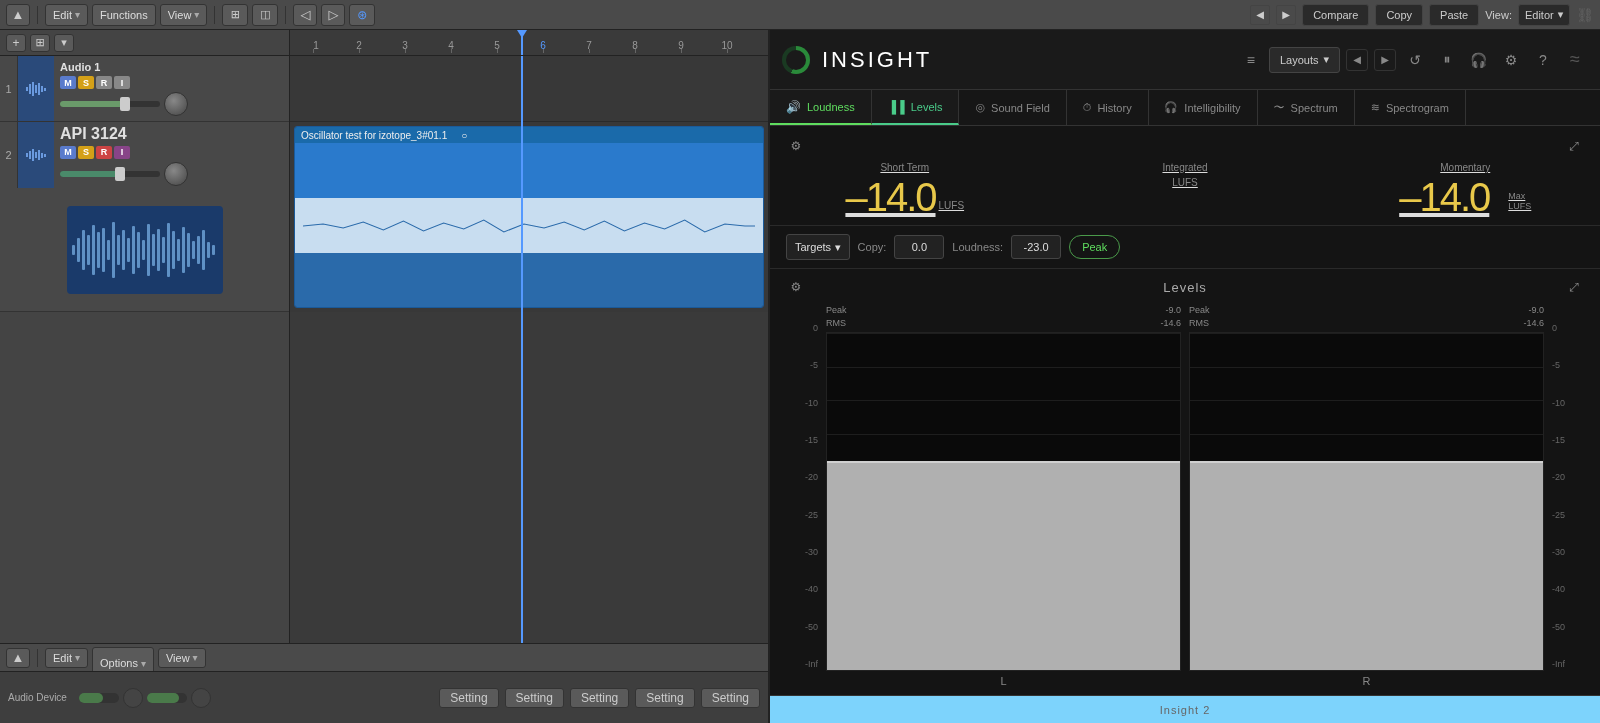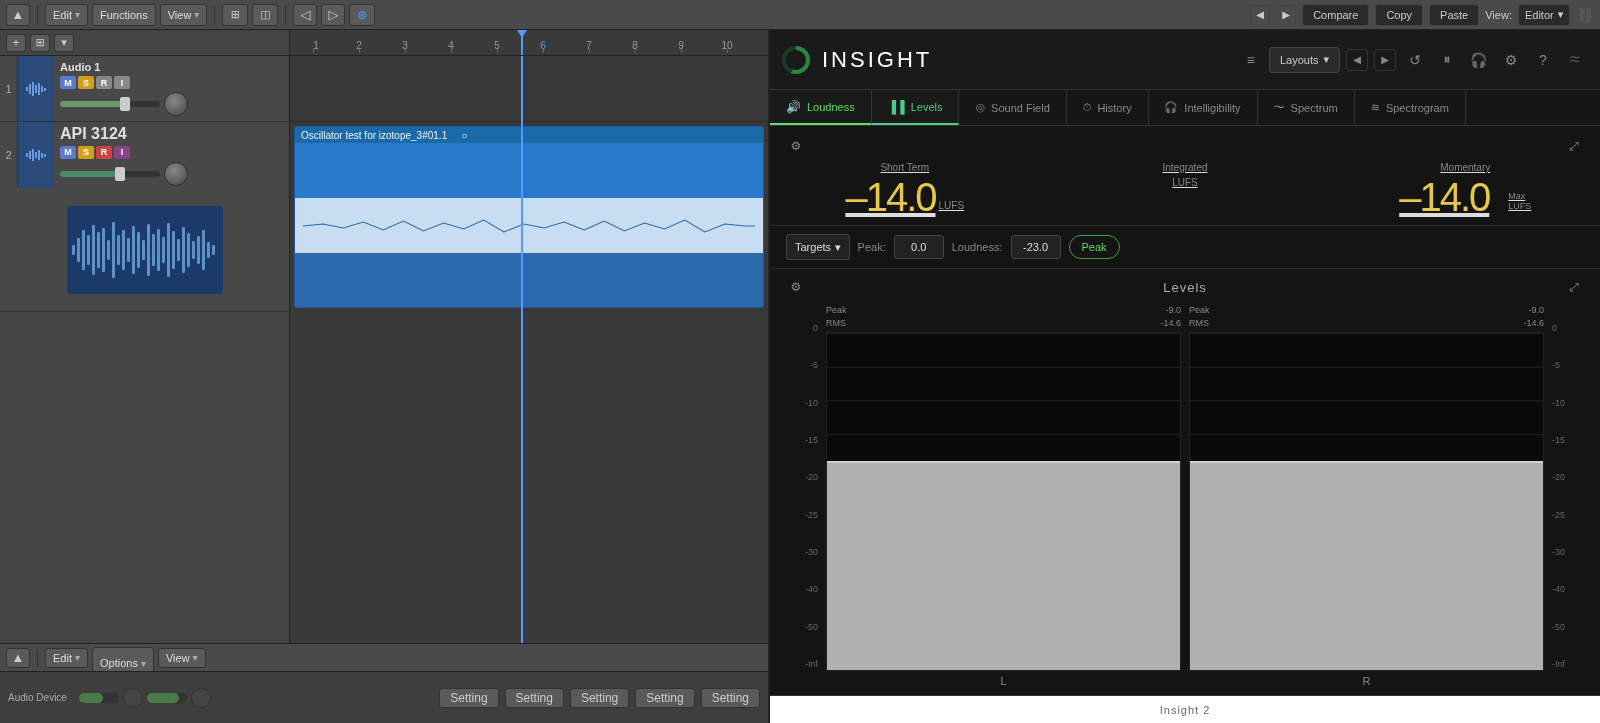--- a/index.html
+++ b/index.html
@@ -410,21 +410,21 @@
       text-align: center;
       flex: 1;
       font-size: 13px;
       color: #aaa;
       letter-spacing: 1px;
     }
 
     
     .insight-footer {
       height: 28px;
-      background: #ffffff;
+      background: #7dd3fc;
       border-top: 1px solid #333;
       display: flex;
       align-items: center;
       justify-content: center;
       font-size: 11px;
       color: #666;
       letter-spacing: 1px;
       flex-shrink: 0;
     }
 
@@ -773,21 +773,21 @@
 
       </div>
 
     </div>
 
     <div class="targets-row">
       <div class="targets-select">
         <span>Targets</span>
         <span>▾</span>
       </div>
-      <span class="targets-field-label">Peak:</span>
+      <span class="targets-field-label">Copy:</span>
       <input class="targets-field-input" value="0.0" style="background: rgb(34, 34, 34); border: 1px solid rgb(68, 68, 68); color: rgb(221, 221, 221); font-size: 11px; width: 50px; height: 24px; border-radius: 3px; text-align: center; padding: 0px 4px; outline: none;">
       <span class="targets-field-label">Loudness:</span>
       <input class="targets-field-input" value="-23.0" style="background: rgb(34, 34, 34); border: 1px solid rgb(68, 68, 68); color: rgb(221, 221, 221); font-size: 11px; width: 50px; height: 24px; border-radius: 3px; text-align: center; padding: 0px 4px; outline: none;">
       <button class="gate-btn">Peak</button>
     </div>
 
     <div class="levels-section" style="flex:1;background:#141414;padding:8px 16px;display:flex;flex-direction:column;overflow:hidden;">
 
       <div class="levels-header">
         <button class="insight-icon-btn" style="font-size:12px;width:20px;height:20px;">⚙</button>

